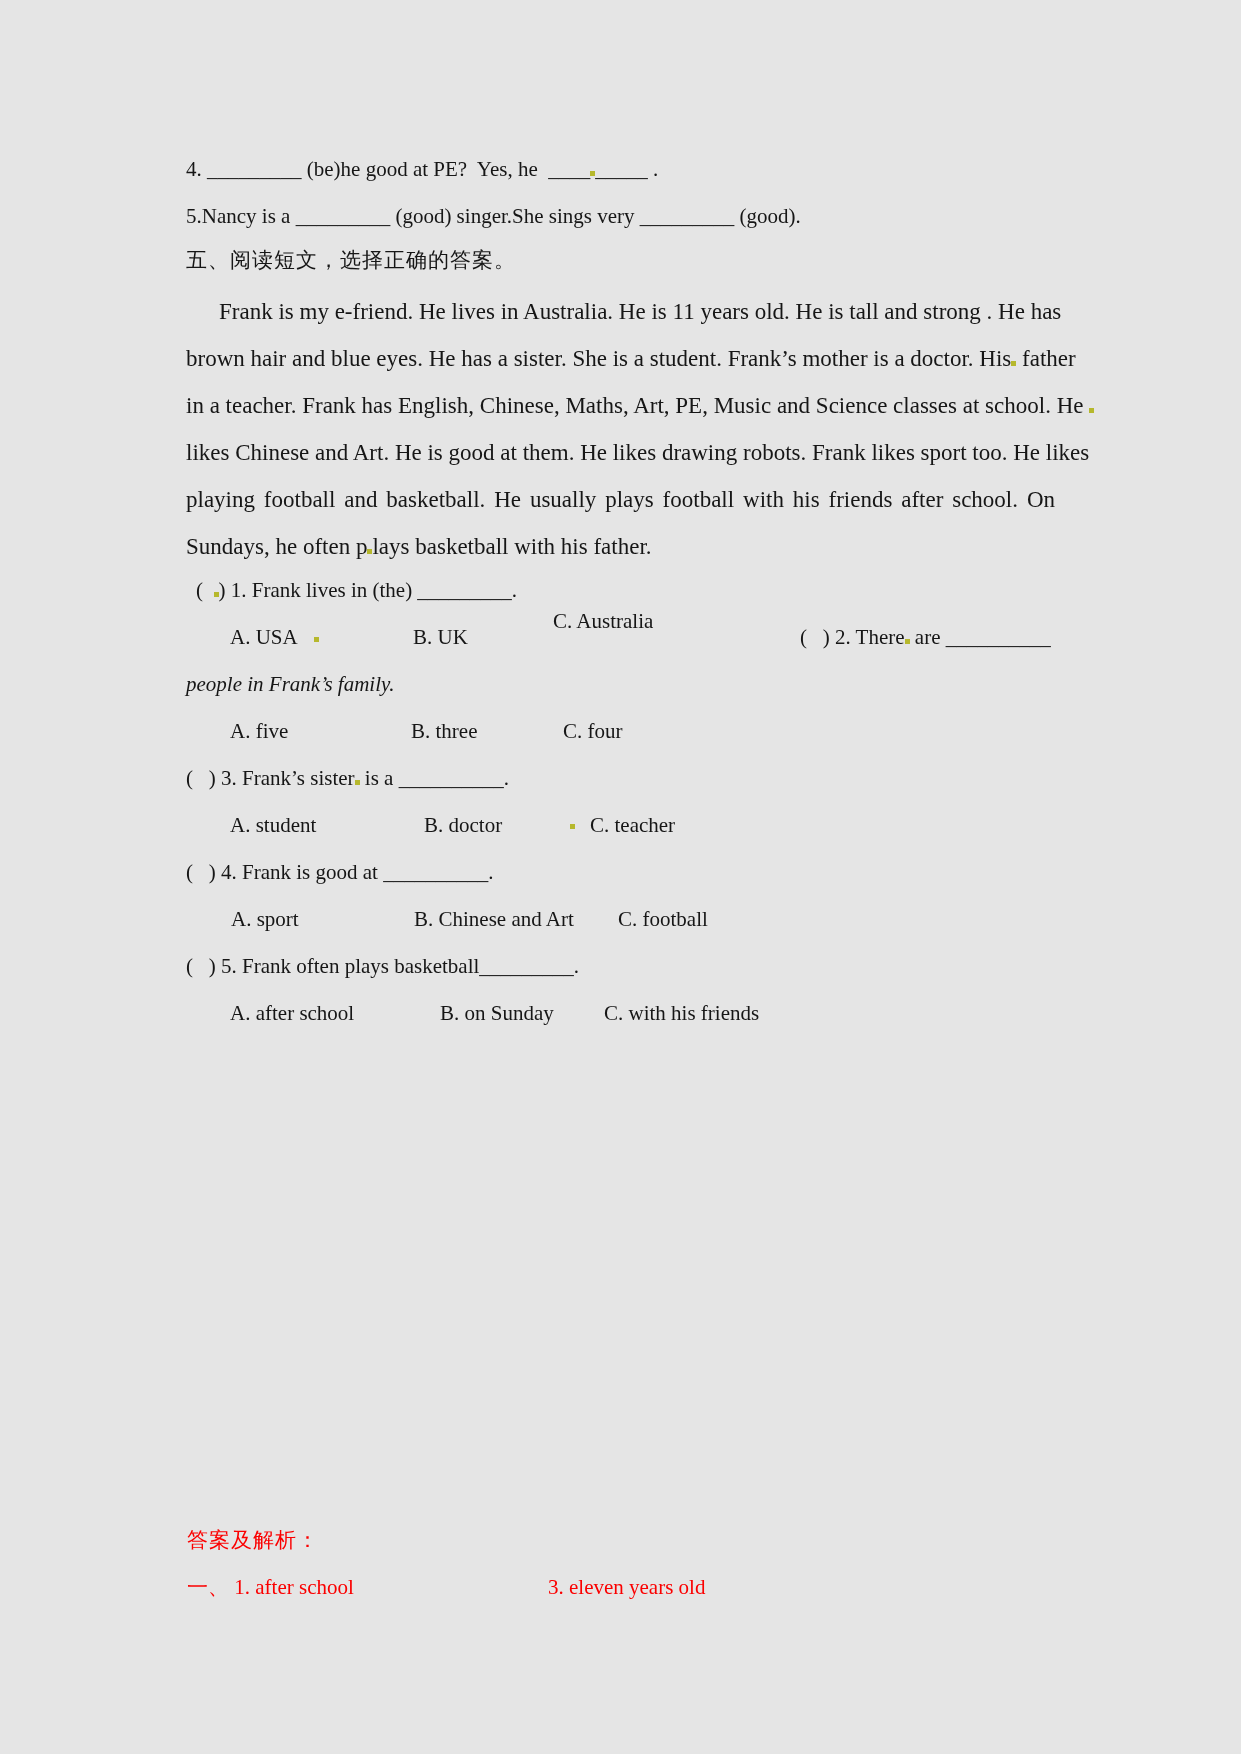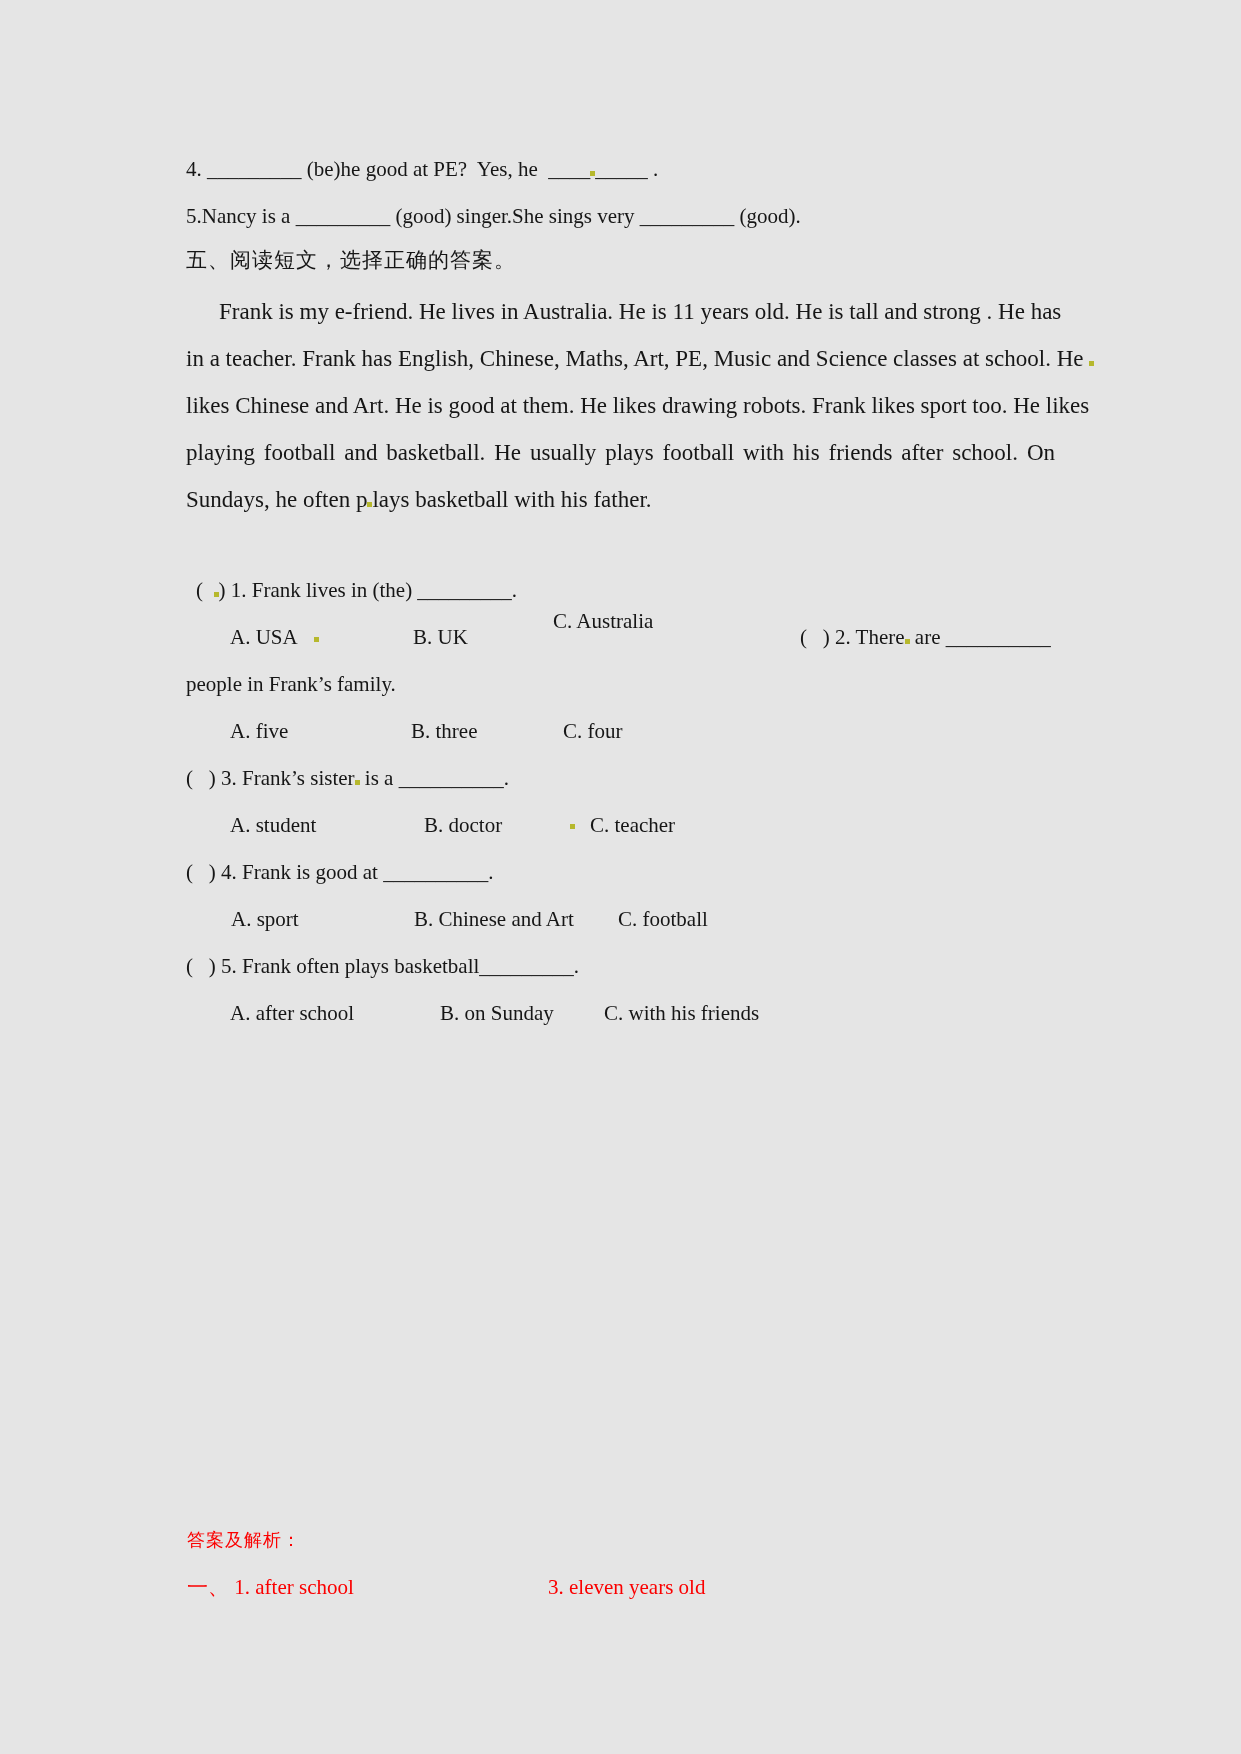--- a/index.html
+++ b/index.html
@@ -35,50 +35,51 @@
   }
   .pline.first { text-indent:33px; }
   .pline.last  { text-align:left; text-align-last:left; }
   .dot {
     display:inline-block;
     width:5px; height:5px;
     background:#b6b82d;
   }
   .dot.abs { position:absolute; }
   .red { color:#fb0000; }
-  .red-head { font-size:18px; }
+  .red-head { font-size:21px; }
 </style>
 </head>
 <body>
 
 <div class="page">
 
   <div class="line" style="left:186px; top:156px;"><span>4. _________ (be)he good at PE?  Yes, he  ____</span><span class="dot"></span><span>_____ .</span></div>
 
   <div class="line" style="left:186px; top:203px;"><span>5.Nancy is a _________ (good) singer.She sings very _________ (good).</span></div>
 
   <div class="line cn" style="left:186px; top:247px;"><span>五、阅读短文，选择正确的答案。</span></div>
 
   <div class="passage">
     <div class="pline first"><span>Frank is my e-friend. He lives in Australia. He is 11 years old. He is tall and strong . He has</span></div>
+    <div class="pline"><span>brown hair and blue eyes. He has a sister. She is a student. Frank’s mother is a doctor. His</span><span class="dot"></span><span> father</span></div>
     <div class="pline"><span>in a teacher. Frank has English, Chinese, Maths, Art, PE, Music and Science classes at school. He </span><span class="dot"></span></div>
     <div class="pline"><span>likes Chinese and Art. He is good at them. He likes drawing robots. Frank likes sport too. He likes</span></div>
     <div class="pline"><span>playing football and basketball. He usually plays football with his friends after school. On</span></div>
     <div class="pline last"><span>Sundays, he often p</span><span class="dot"></span><span>lays basketball with his father.</span></div>
   </div>
 
   <div class="line" style="left:196px; top:577px;"><span>(  </span><span class="dot"></span><span>) 1. Frank lives in (the) _________.</span></div>
 
   <div class="line" style="left:230px; top:624px;"><span>A. USA</span></div>
   <span class="dot abs" style="left:314px; top:637px;"></span>
   <div class="line" style="left:413px; top:624px;"><span>B. UK</span></div>
   <div class="line" style="left:553px; top:608px;font-family:Liberation Serif, serif;"><span>C. Australia</span></div>
   <div class="line" style="left:800px; top:624px;"><span>(   ) 2. There</span><span class="dot"></span><span> are __________</span></div>
 
-  <div class="line" style="left:186px; top:671px;"><span>people in Frank’s family.</span></div>
+  <div class="line" style="left:186px; top:671px;font-style:italic;"><span>people in Frank’s family.</span></div>
 
   <div class="line" style="left:230px; top:718px;text-align:right;"><span>A. five</span></div>
   <div class="line" style="left:411px; top:718px;"><span>B. three</span></div>
   <div class="line" style="left:563px; top:718px;"><span>C. four</span></div>
 
   <div class="line" style="left:186px; top:765px;"><span>(   ) 3. Frank’s sister</span><span class="dot"></span><span> is a __________.</span></div>
 
   <div class="line" style="left:230px; top:812px;"><span>A. student</span></div>
   <div class="line" style="left:424px; top:812px;"><span>B. doctor</span></div>
   <span class="dot abs" style="left:570px; top:824px;"></span>

